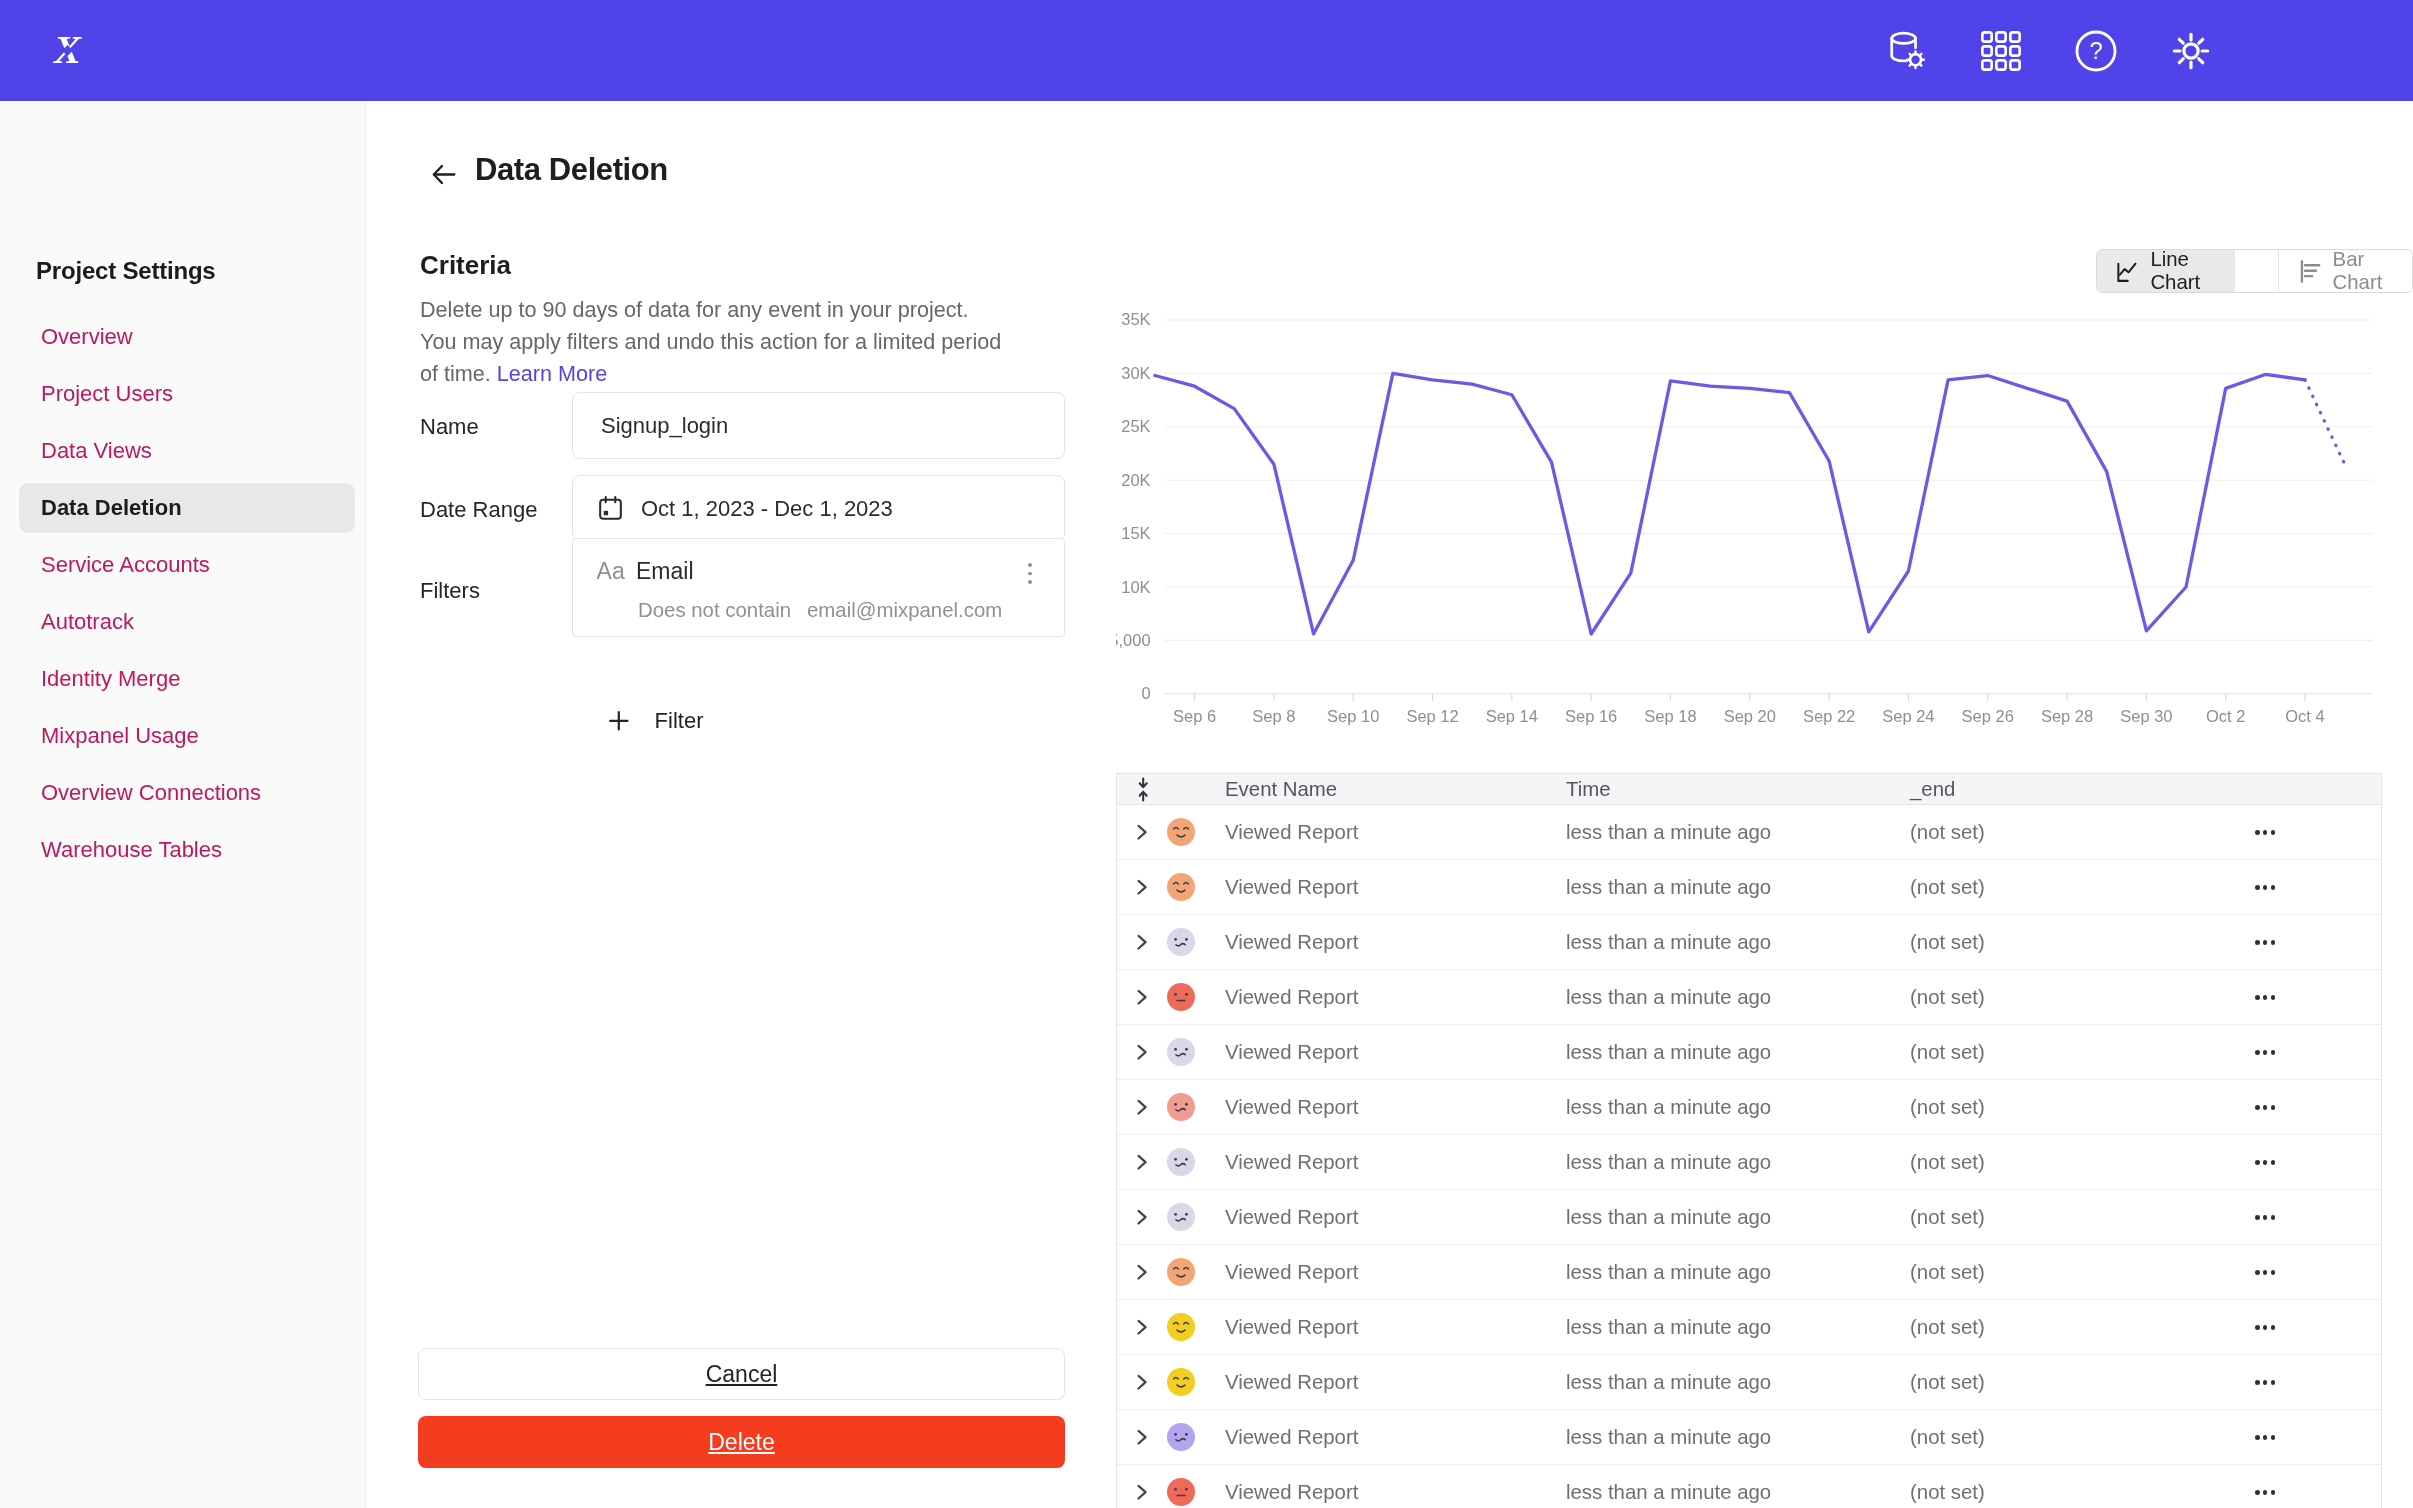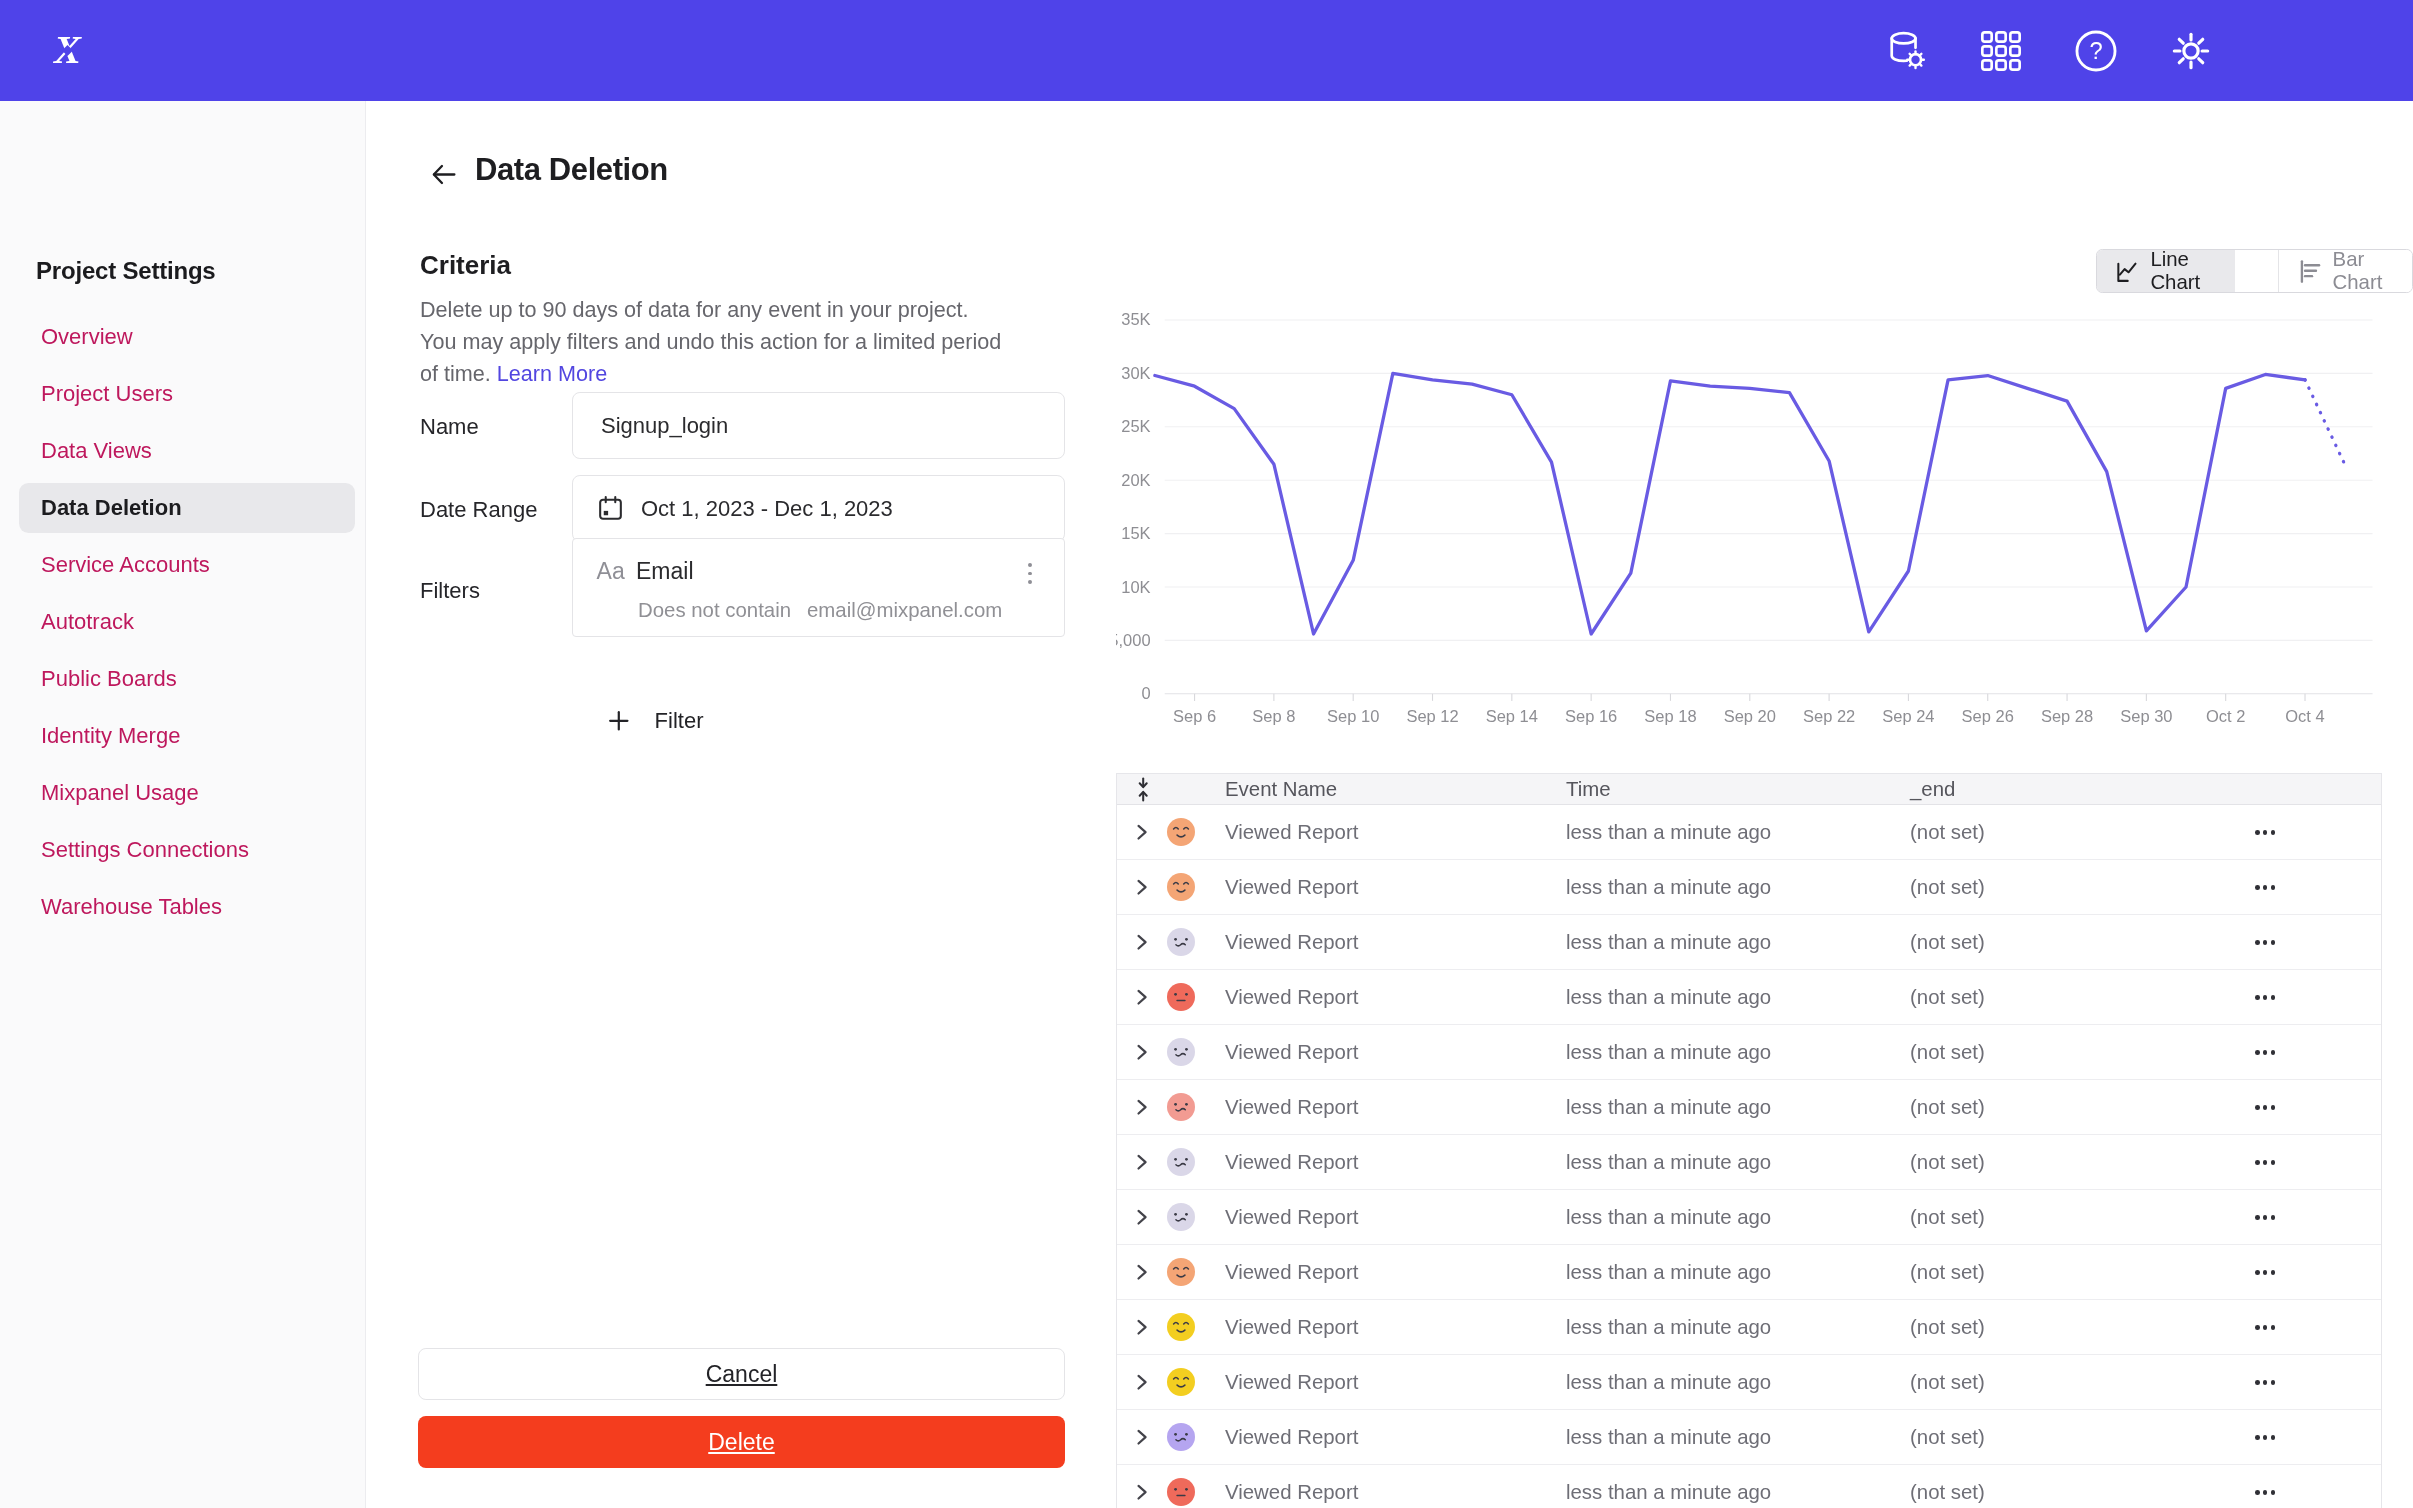--- a/index.html
+++ b/index.html
@@ -148,24 +148,23 @@
 
 <div class="sidebar">
   <div class="sidebar-title">Project Settings</div>
   <ul class="side-list" id="side-list">
       <li class="side-item">Overview</li>
       <li class="side-item">Project Users</li>
       <li class="side-item">Data Views</li>
       <li class="side-item selected">Data Deletion</li>
       <li class="side-item">Service Accounts</li>
       <li class="side-item">Autotrack</li>
-      <li class="side-item">Public Boards</li>
       <li class="side-item">Identity Merge</li>
       <li class="side-item">Mixpanel Usage</li>
-      <li class="side-item">Settings Connections</li>
+      <li class="side-item">Overview Connections</li>
       <li class="side-item">Warehouse Tables</li>
     </ul>
 </div>
 
 <div class="back-btn">
   <svg width="31" height="31" viewBox="0 0 40 40" fill="none" stroke="#1e1e21" stroke-width="3" stroke-linecap="round" stroke-linejoin="round">
     <line x1="34" y1="20" x2="8" y2="20"></line>
       <polyline points="18,9 7.5,20 18,31"></polyline>
   </svg>
 </div>

